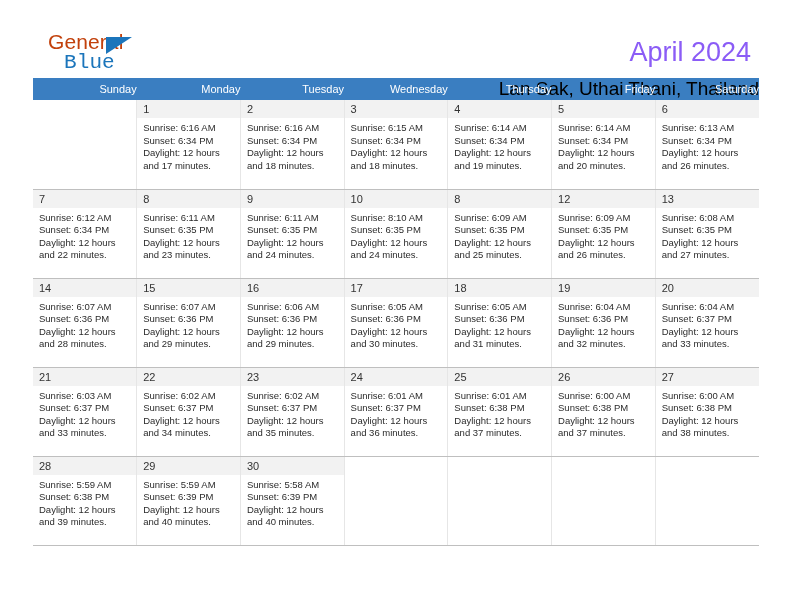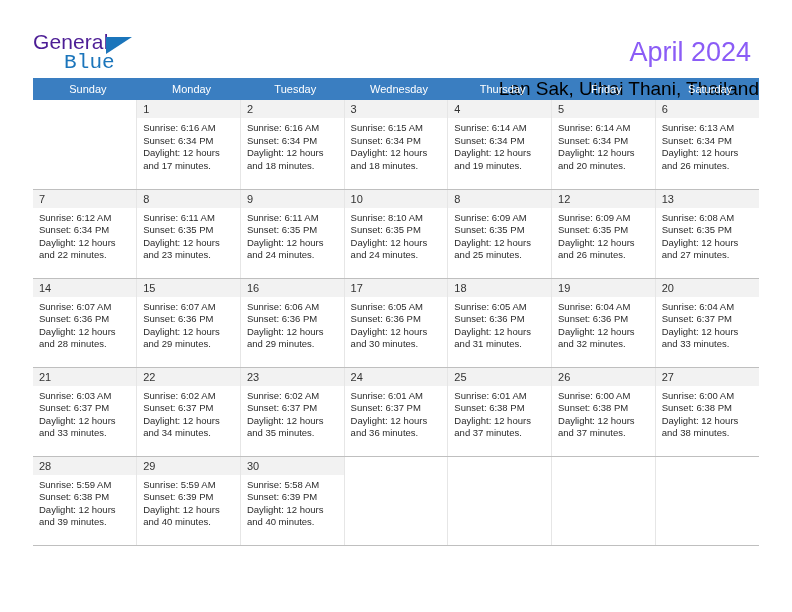--- a/index.html
+++ b/index.html
@@ -29,24 +29,24 @@
   }
   .logo {
     position: relative;
     width: 120px;
     height: 48px;
     line-height: 1;
     user-select: none;
   }
   .logo-general {
     position: absolute;
-    left: 0;
+    left: 15px;
     top: 3px;
     font-size: 21px;
-    color: #4c1d95;
+    color: #c2410c;
     letter-spacing: 0.1px;
     font-family: "Liberation Sans", sans-serif;
   }
   .logo-tri {
     position: absolute;
     left: 73px;
     top: 9px;
     width: 0;
     height: 0;
     border-left: 26px solid #1b75bb;
@@ -85,21 +85,21 @@
     margin: 0 33px;
     width: 726px;
     border-collapse: collapse;
     table-layout: fixed;
   }
   .calendar th {
     background: #3a7ec1;
     color: #ffffff;
     font-size: 11px;
     font-weight: normal;
-    text-align: center;
+    text-align: right;
     padding: 5px 0 5px 6px;
     height: 21px;
     border: none;
   }
   .calendar td {
     width: 103.7px;
     height: 89px;
     vertical-align: top;
     border-right: 1px solid #e6e6e6;
     border-bottom: 1px solid #bfbfbf;

